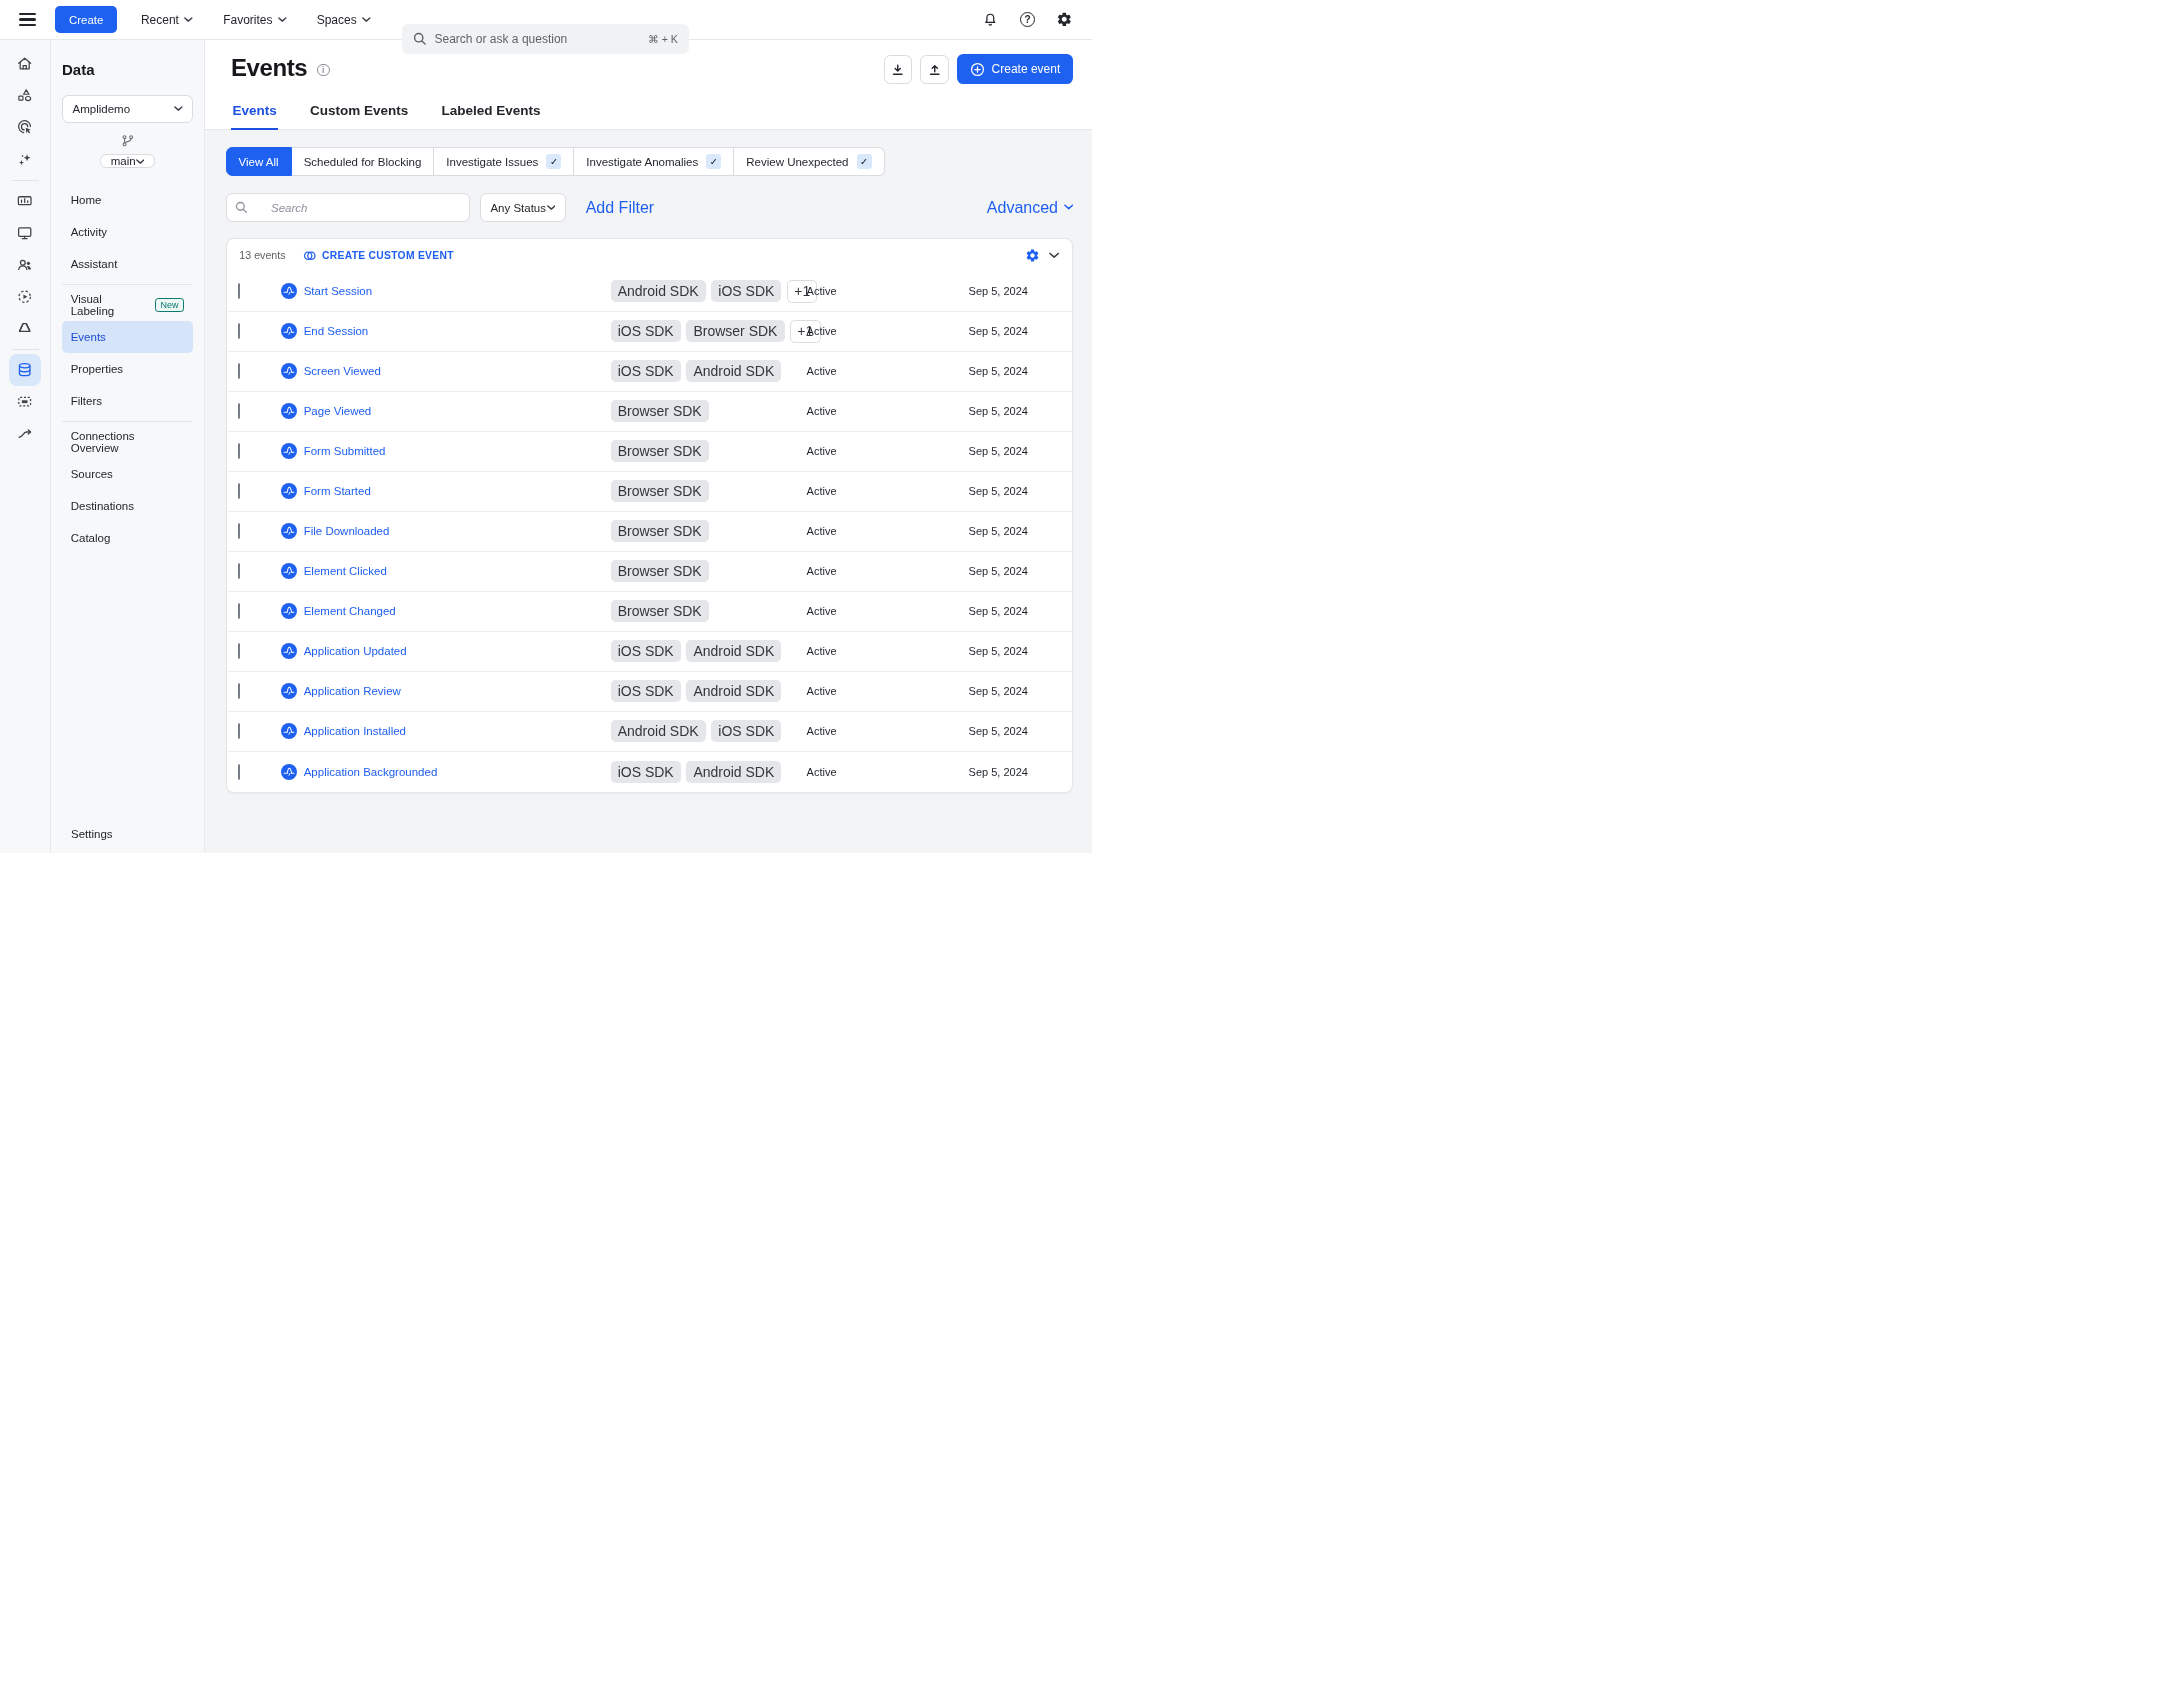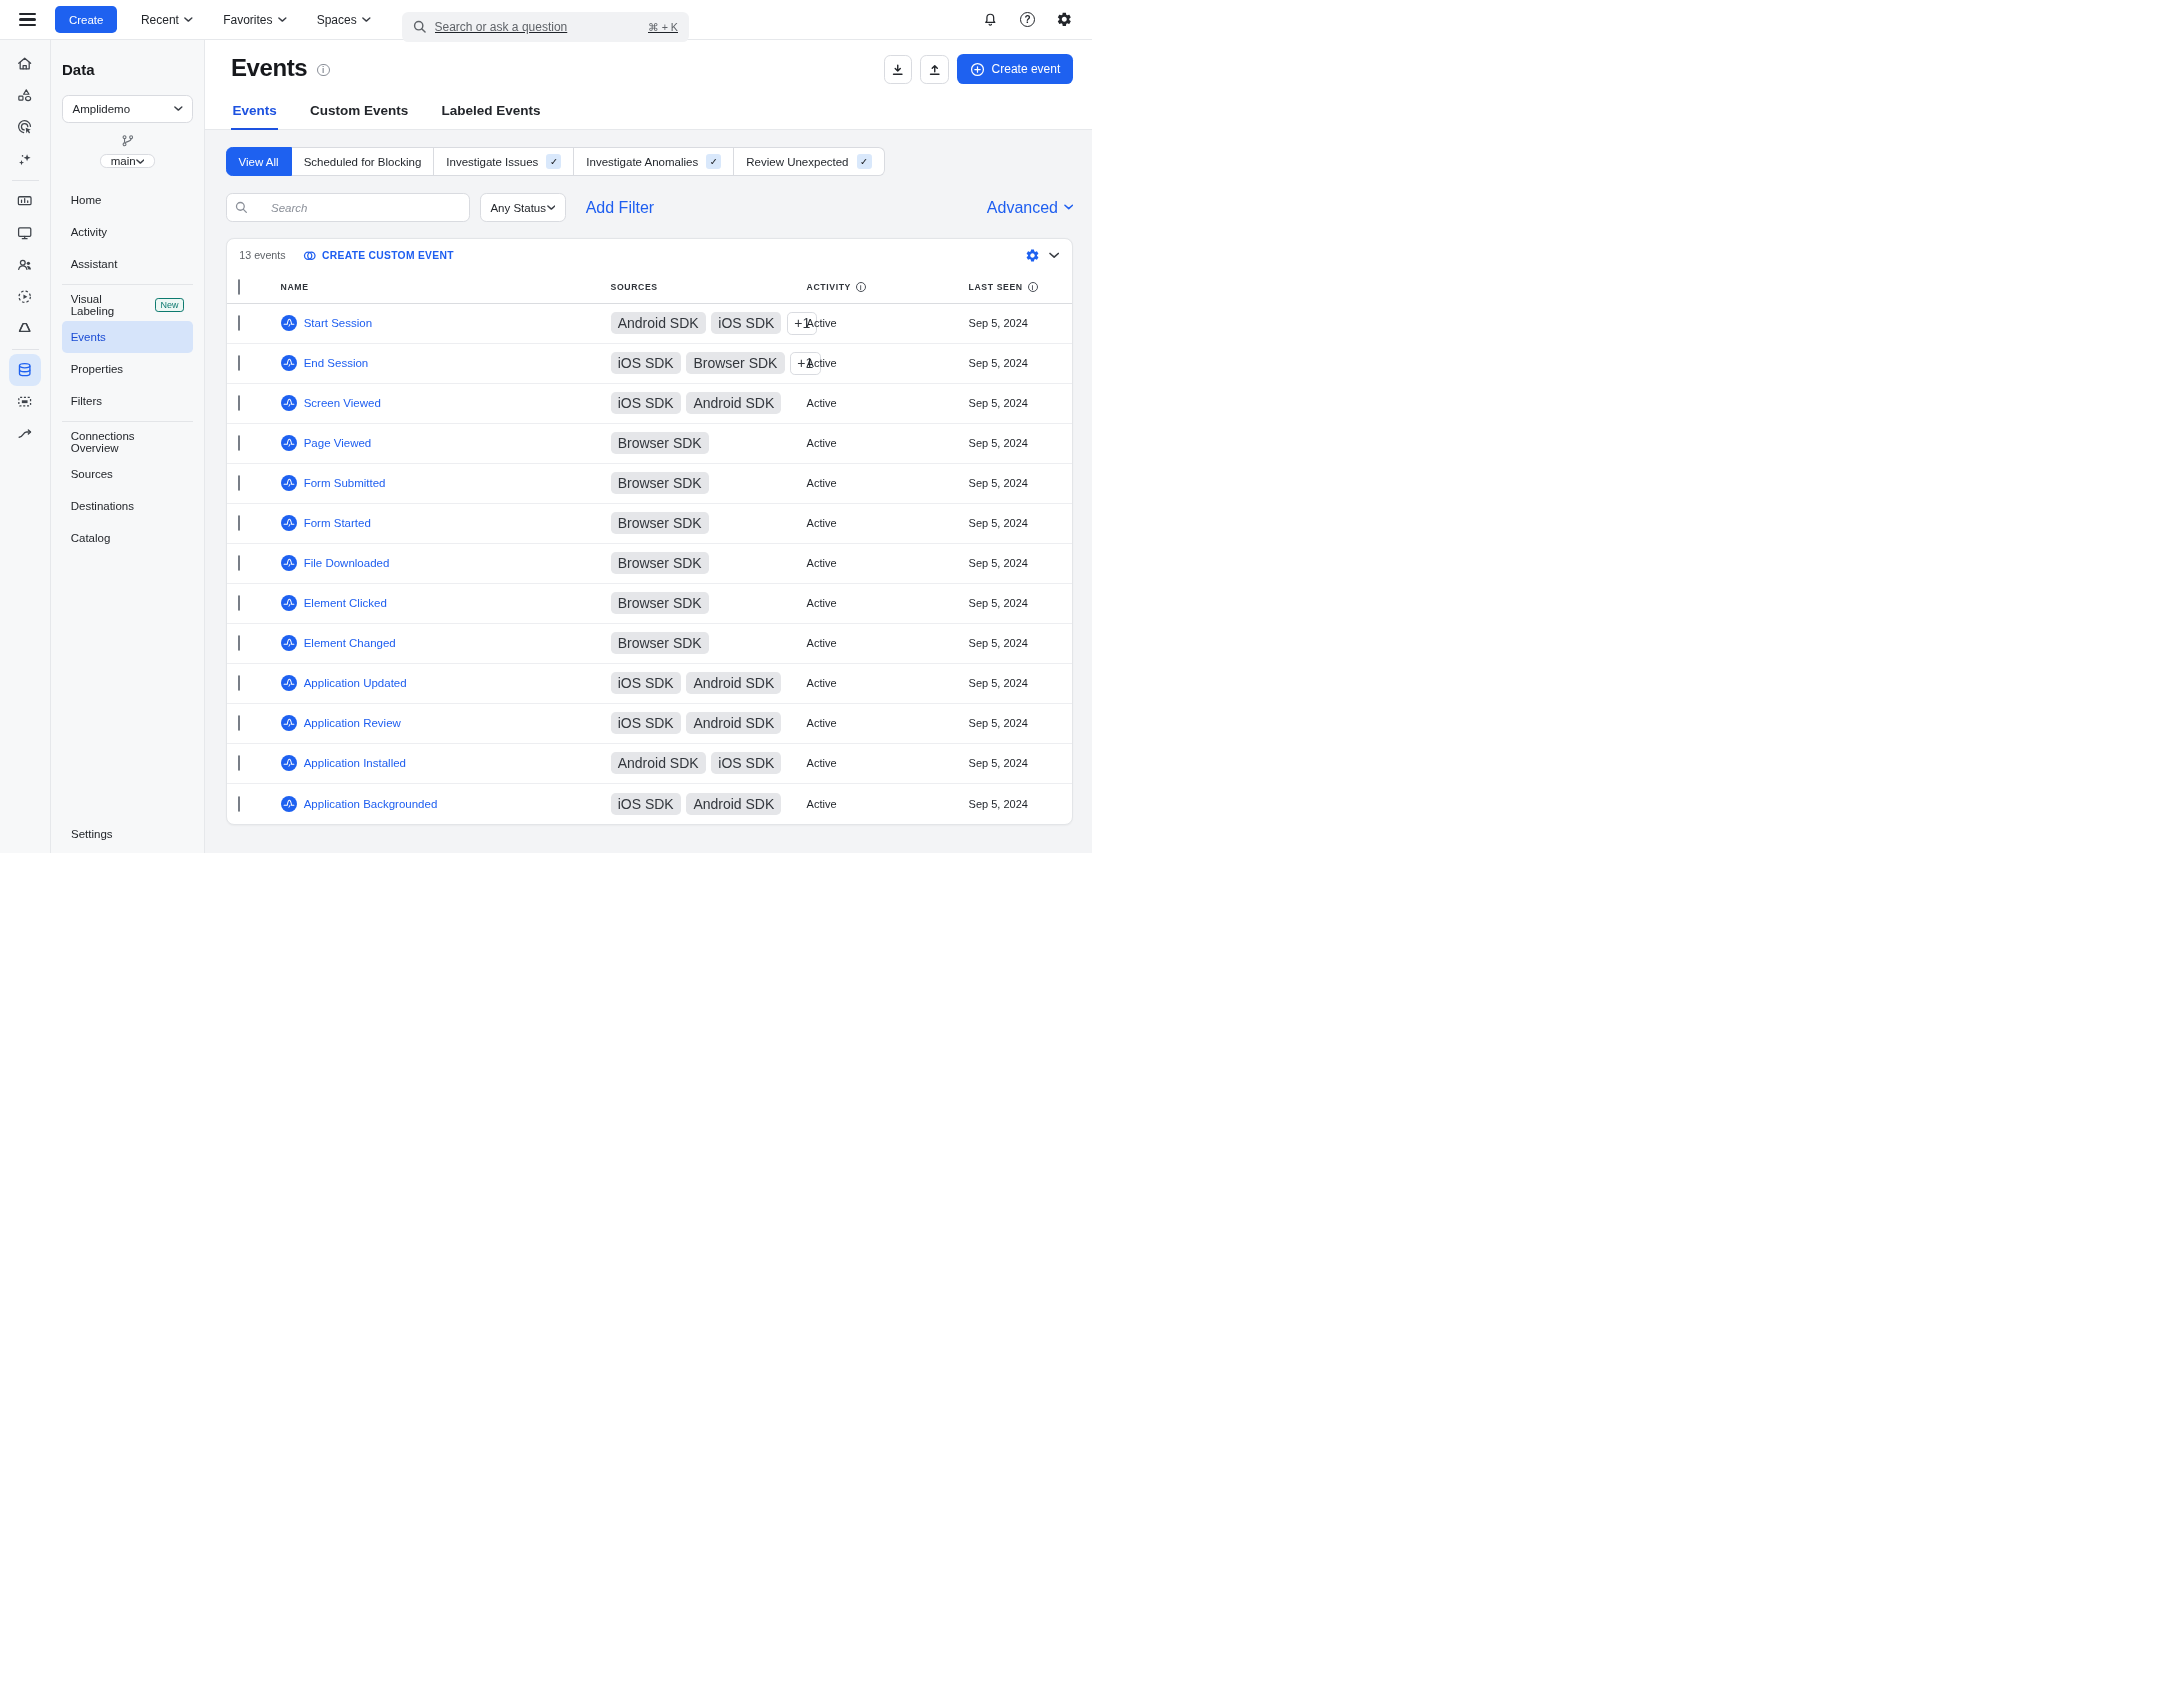--- a/index.html
+++ b/index.html
@@ -9,21 +9,21 @@
   .app { width:1092px; height:853px; display:flex; flex-direction:column; }
 
   
   .topbar { height:40px; background:#fff; border-bottom:0.8px solid #E6E8EB; display:flex; align-items:center; padding:8px 19px; flex:0 0 auto; position:relative; z-index:5;}
   .hamburger { width:17.4px; height:12.7px; display:flex; flex-direction:column; justify-content:space-between; cursor:pointer; background:none; border:none; margin-right:19px;}
   .hamburger span { height:2.1px; background:#23262B; border-radius:1.6px; }
   .btn-create { background:var(--accent); color:#fff; border:none; border-radius:4.8px; font-size:11.5px; font-family:inherit; padding:7.1px 13.5px; cursor:pointer; }
   .top-menus { display:flex; align-items:center; margin-left:24px; gap:30px; }
   .top-menu { display:flex; align-items:center; gap:5.5px; font-size:12px; color:#23262B; cursor:pointer; background:none; border:none; font-family:inherit;}
   .chev { color:#3A3E45; }
-  .global-search { position:absolute; left:402px; width:287px; height:30px; top:12px; background:#F1F2F4; border-radius:6.3px; display:flex; align-items:center; padding:0 11px; gap:8px; cursor:text;text-decoration:underline;}
+  .global-search { position:absolute; left:402px; width:287px; height:30px; top:24px; background:#F1F2F4; border-radius:6.3px; display:flex; align-items:center; padding:0 11px; gap:8px; cursor:text;}
   .global-search input { border:none; background:transparent; outline:none; flex:1; font-size:12px; font-family:inherit; color:#23262B; }
   .global-search input::placeholder { color:#5F6368; }
   .kbd-hint { color:#5F6368; font-size:10.7px; white-space:nowrap; }
   .topbar-right { margin-left:auto; display:flex; align-items:center; gap:21.4px; }
   .icon-btn { background:none; border:none; cursor:pointer; color:#23262B; display:flex; align-items:center; justify-content:center; }
   .circle-q { width:15px; height:15px; border:1.5px solid #23262B; border-radius:50%; font-size:10px; font-weight:bold; color:#23262B; display:flex; align-items:center; justify-content:center; }
 
   
   .shell { flex:1; display:flex; min-height:0; }
   .rail { width:51px; background:#F7F8F9; border-right:0.8px solid #E6E8EB; display:flex; flex-direction:column; align-items:center; padding-top:8px; flex:0 0 auto;}
@@ -399,33 +399,20 @@
                 <svg width="15" height="15" viewBox="0 0 24 24" fill="currentColor">
                     <path d="M19.14 12.94c.04-.3.06-.61.06-.94s-.02-.64-.07-.94l2.03-1.58c.18-.14.23-.41.12-.61l-1.92-3.32c-.12-.22-.37-.29-.59-.22l-2.39.96c-.5-.38-1.03-.7-1.62-.94l-.36-2.54c-.04-.24-.24-.41-.48-.41h-3.84c-.24 0-.43.17-.47.41l-.36 2.54c-.59.24-1.13.57-1.62.94l-2.39-.96c-.22-.08-.47 0-.59.22L2.74 8.87c-.12.21-.08.47.12.61l2.03 1.58c-.05.3-.09.63-.09.94s.02.64.07.94l-2.03 1.58c-.18.14-.23.41-.12.61l1.92 3.32c.12.22.37.29.59.22l2.39-.96c.5.38 1.03.7 1.62.94l.36 2.54c.05.24.24.41.48.41h3.84c.24 0 .44-.17.47-.41l.36-2.54c.59-.24 1.13-.56 1.62-.94l2.39.96c.22.08.47 0 .59-.22l1.92-3.32c.12-.22.07-.47-.12-.61l-2.01-1.58zM12 15.6c-1.98 0-3.6-1.62-3.6-3.6s1.62-3.6 3.6-3.6 3.6 1.62 3.6 3.6-1.62 3.6-3.6 3.6z"></path>
                   </svg>
               </button>
               <svg class="chev" width="10.3" height="7.1" viewBox="0 0 10 6">
                   <path d="M1 1l4 3.6L9 1" stroke="currentColor" stroke-width="1.6" fill="none" stroke-linecap="round" stroke-linejoin="round"></path>
                 </svg>
             </div>
           </div>
 
-          <div class="t-grid t-head">
-            <div><span class="cb" style="border-radius:4px"></span></div>
-            <div class="th">NAME</div>
-            <div class="th">SOURCES</div>
-            <div class="th">
-                <span>ACTIVITY</span>
-                <span class="info-i">i</span>
-              </div>
-            <div class="th">
-                <span>LAST SEEN</span>
-                <span class="info-i">i</span>
-              </div>
-          </div>
 
           <div>
   <div class="t-grid t-row">
     <div><span class="cb"></span></div>
     <div class="name-cell">
       <svg width="16" height="16" viewBox="0 0 20 20">
                     <circle cx="10" cy="10" r="10" fill="#1E61F0"></circle>
                     <path d="M3.9 11.6h3.9c.6-3.6 1.6-6.3 2.7-6.3s2.1 2.7 2.7 6.3h2.9" fill="none" stroke="#fff" stroke-width="1.3" stroke-linecap="round"></path>
                     <path d="M11.2 11.6l-1.2 2.4" fill="none" stroke="#fff" stroke-width="1.2" stroke-linecap="round"></path>
                   </svg>

